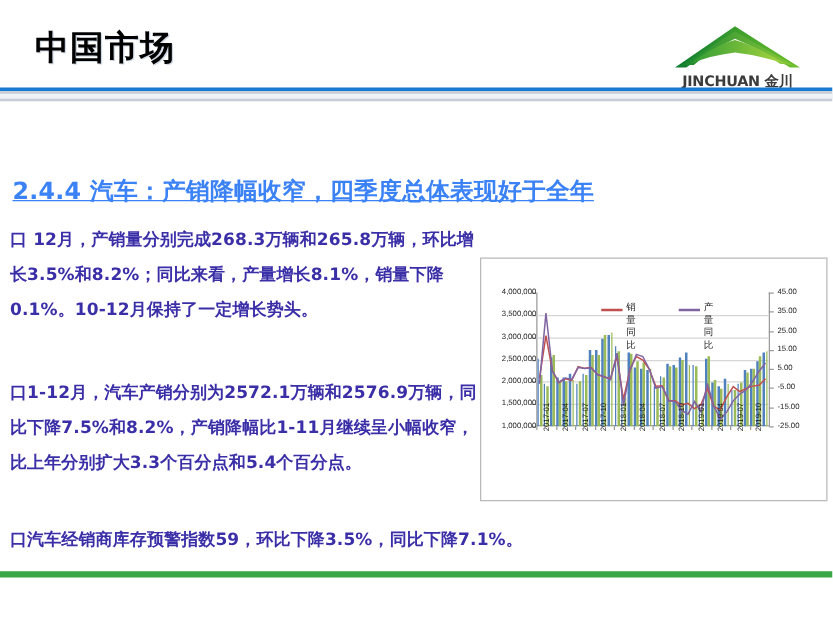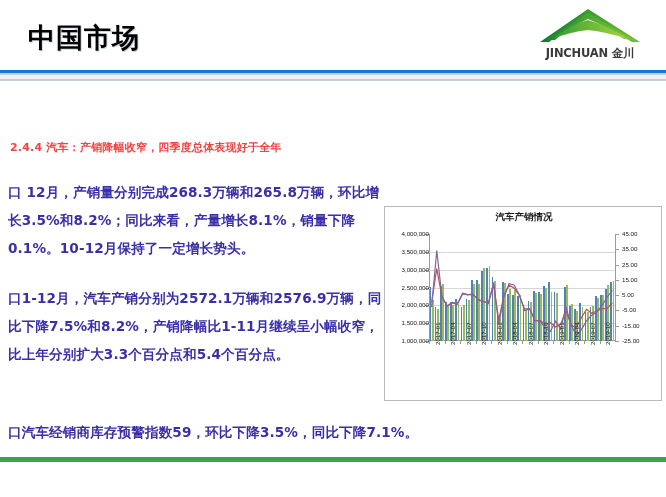--- a/index.html
+++ b/index.html
@@ -14,51 +14,51 @@
 
   
   #header{position:absolute;left:0;top:0;width:666px;height:70px;background:#ffffff;}
   #slide-title{
     position:absolute;left:28px;top:20px;
     font-size:27px;font-weight:bold;color:#000000;
     letter-spacing:1px;
     text-shadow:1px 1px 0 #cfd8e4;
     font-family:"DejaVu Sans","Liberation Sans",sans-serif;
   }
-  #logo-wrap{position:absolute;right:16px;top:6px;width:120px;height:62px;}
+  #logo-wrap{position:absolute;right:16px;top:18px;width:120px;height:62px;}
   #logo-mark{position:absolute;left:6px;top:0;width:108px;height:40px;}
   #logo-text{
     position:absolute;left:0;top:40px;width:120px;text-align:center;
     font-size:11.5px;font-weight:bold;color:#3b3b3b;letter-spacing:-0.2px;
     font-family:"DejaVu Sans","Liberation Sans",sans-serif;
   }
   #rule-blue{position:absolute;left:0;top:70px;width:666px;height:3px;background:#1779d0;}
   #rule-grey{position:absolute;left:0;top:73px;width:666px;height:8px;background:#c6cdd6;}
   #rule-white{position:absolute;left:0;top:75px;width:666px;height:4px;background:#eef1f5;}
 
   
   .h-sec{
     position:absolute;font-weight:bold;
     font-family:"DejaVu Sans","Liberation Sans",sans-serif;
   }
   #h-24{left:10px;top:100px;font-size:15px;color:#ef3a14;letter-spacing:.3px;}
-  #h-244{left:10px;top:140px;font-size:11px;color:#ef4444;letter-spacing:.2px;}
+  #h-244{left:10px;top:140px;font-size:19px;color:#3b82f6;letter-spacing:.2px;text-decoration:underline;}
 
   
   .para{
     position:absolute;
     color:#3b2fa8;
     font-weight:bold;
     font-size:13.6px;
     line-height:28px;
     font-family:"DejaVu Sans","Liberation Sans",sans-serif;
     letter-spacing:.1px;
   }
   #p1{left:8px;top:178px;width:378px;}
-  #p2{left:8px;top:284px;width:378px;}
+  #p2{left:8px;top:300px;width:378px;}
   #p3{left:8px;top:418px;width:650px;}
 
   
   #chart-box{
     position:absolute;left:384px;top:206px;width:278px;height:195px;
     background:#ffffff;border:1px solid #b9b9b9;
     box-sizing:border-box;
   }
   #chart-title{
     position:absolute;left:0;top:4px;width:278px;text-align:center;
@@ -137,21 +137,20 @@
     <div id="rule-white"></div>
   </div>
 
   <div class="h-sec" id="h-244">2.4.4  汽车：产销降幅收窄，四季度总体表现好于全年</div>
 
   <div class="para" id="p1">口 12月，产销量分别完成268.3万辆和265.8万辆，环比增长3.5%和8.2%；同比来看，产量增长8.1%，销量下降0.1%。10-12月保持了一定增长势头。</div>
   <div class="para" id="p2">口1-12月，汽车产销分别为2572.1万辆和2576.9万辆，同比下降7.5%和8.2%，产销降幅比1-11月继续呈小幅收窄，比上年分别扩大3.3个百分点和5.4个百分点。</div>
   <div class="para" id="p3">口汽车经销商库存预警指数59，环比下降3.5%，同比下降7.1%。</div>
 
   <div id="chart-box">
-    <div id="chart-title">汽车产销情况</div>
     <div id="plot">
       <div id="plot-frame"></div>
       <div id="axis-right"></div>
       <div id="grid-layer">
           <div class="tick-l" style="top: 107px;"></div>
           <div class="gridline" style="top: 89.1667px;"></div>
           <div class="tick-l" style="top: 89.1667px;"></div>
           <div class="gridline" style="top: 71.3333px;"></div>
           <div class="tick-l" style="top: 71.3333px;"></div>
           <div class="gridline" style="top: 53.5px;"></div>
@@ -291,18 +290,28 @@
         <div class="xlab" style="left: 126.083px; top: 138px;">2018-04</div>
         <div class="xlab" style="left: 141.583px; top: 138px;">2018-07</div>
         <div class="xlab" style="left: 157.083px; top: 138px;">2018-10</div>
         <div class="xlab" style="left: 172.583px; top: 138px;">2019-01</div>
         <div class="xlab" style="left: 188.083px; top: 138px;">2019-04</div>
         <div class="xlab" style="left: 203.583px; top: 138px;">2019-07</div>
         <div class="xlab" style="left: 219.083px; top: 138px;">2019-10</div>
       </div>
 
     <div id="legend">
+      <div class="leg-row">
+        <div class="leg-item" style="left:0">
+          <span class="leg-line" style="background: rgb(192, 80, 77);"></span>
+          <span class="leg-txt">销量同比</span>
+        </div>
+        <div class="leg-item" style="left:62px">
+          <span class="leg-line" style="background: rgb(128, 100, 162);"></span>
+          <span class="leg-txt">产量同比</span>
+        </div>
+      </div>
     </div>
   </div>
 
   <div id="footer-accent"></div>
 
 </div>
 
 </body></html>

